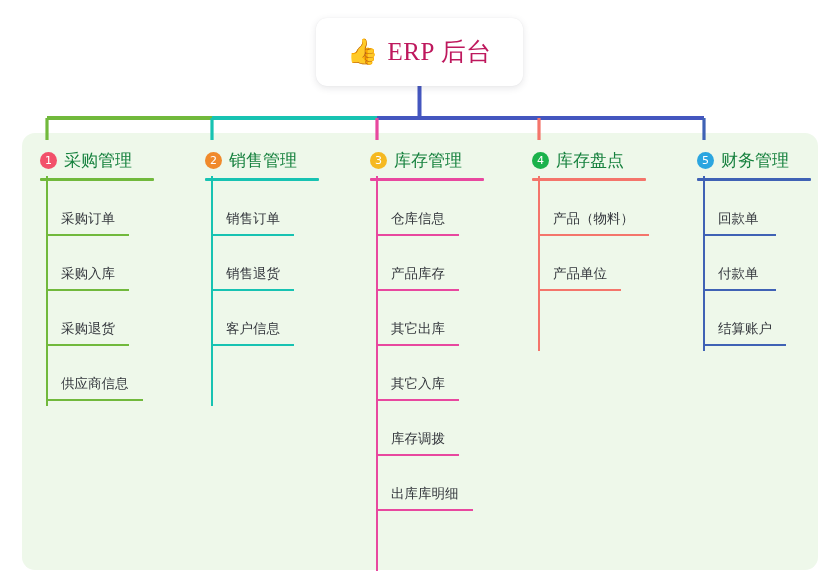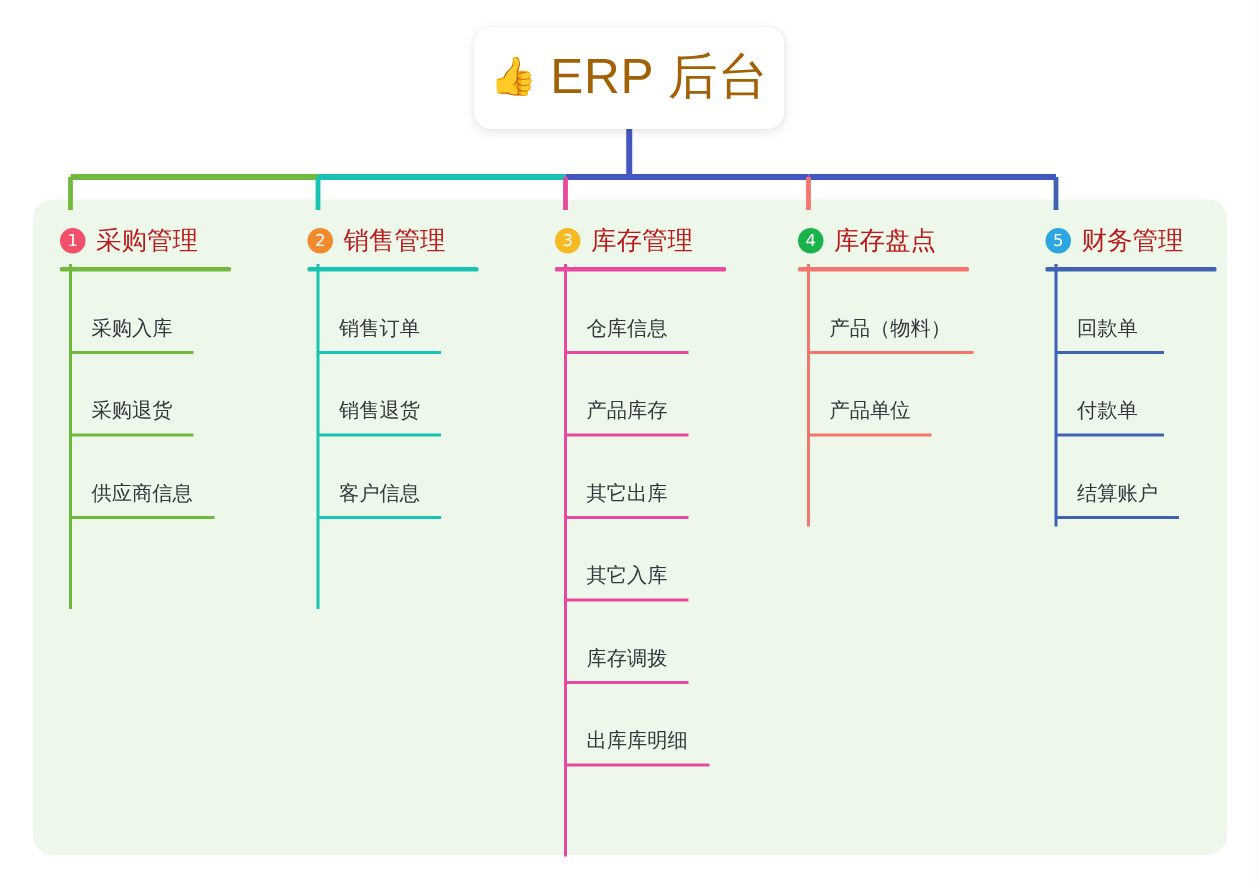--- a/index.html
+++ b/index.html
@@ -45,24 +45,25 @@
     align-items: center;
     gap: 9px;
     padding-bottom: 2px;
   }
   .root-emoji {
     font-size: 25px;
     line-height: 1;
     display: block;
   }
   .root-title {
-    font-size: 33px;
-    color: #a16207;
+    font-size: 25px;
+    color: #be185d;
     letter-spacing: 0.5px;
     white-space: nowrap;
+    font-family: Liberation Serif, serif;
   }
 
   
   .panel {
     position: absolute;
     left: 22px;
     top: 133px;
     width: 796px;
     height: 437px;
     background: #eef8ea;
@@ -99,21 +100,21 @@
     border-radius: 50%;
     color: #ffffff;
     font-size: 11px;
     line-height: 17px;
     text-align: center;
     font-family: "DejaVu Sans", sans-serif;
     flex: 0 0 auto;
   }
   .col-title {
     font-size: 17px;
-    color: #b91c1c;
+    color: #15803d;
   }
   .head-rule {
     height: 3px;
     margin-top: 6px;
     border-radius: 1px;
   }
 
   .leaf {
     position: relative;
     height: 55px;
@@ -166,20 +167,24 @@
   </div>
 
   <div id="columns-host">
       <div class="column" style="left: 40px; top: 148px;">
         <div class="col-head">
           <span class="badge" style="background: rgb(242, 80, 106);">1</span>
           <span class="col-title">采购管理</span>
         </div>
         <div class="head-rule" style="width: 114px; background: rgb(113, 185, 60);"></div>
         <div class="leaf">
+          <span class="leaf-label">采购订单</span>
+          <div class="leaf-rule" style="width: 82px; background: rgb(113, 185, 60);"></div>
+        </div>
+        <div class="leaf">
           <span class="leaf-label">采购入库</span>
           <div class="leaf-rule" style="width: 82px; background: rgb(113, 185, 60);"></div>
         </div>
         <div class="leaf">
           <span class="leaf-label">采购退货</span>
           <div class="leaf-rule" style="width: 82px; background: rgb(113, 185, 60);"></div>
         </div>
         <div class="leaf">
           <span class="leaf-label">供应商信息</span>
           <div class="leaf-rule" style="width: 96px; background: rgb(113, 185, 60);"></div>

